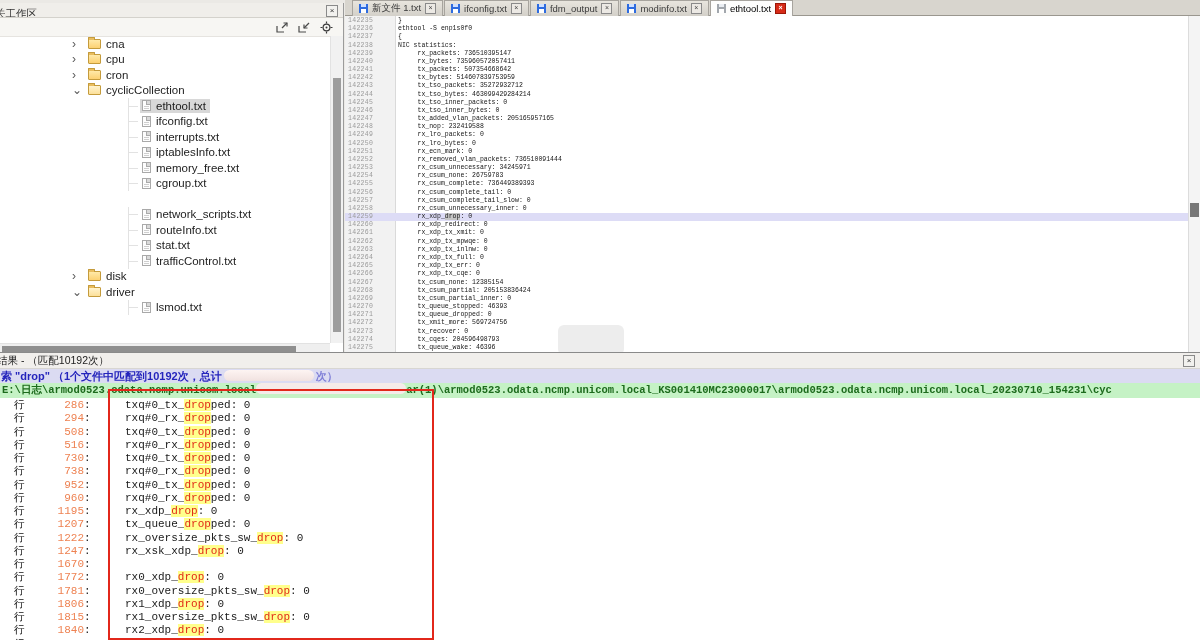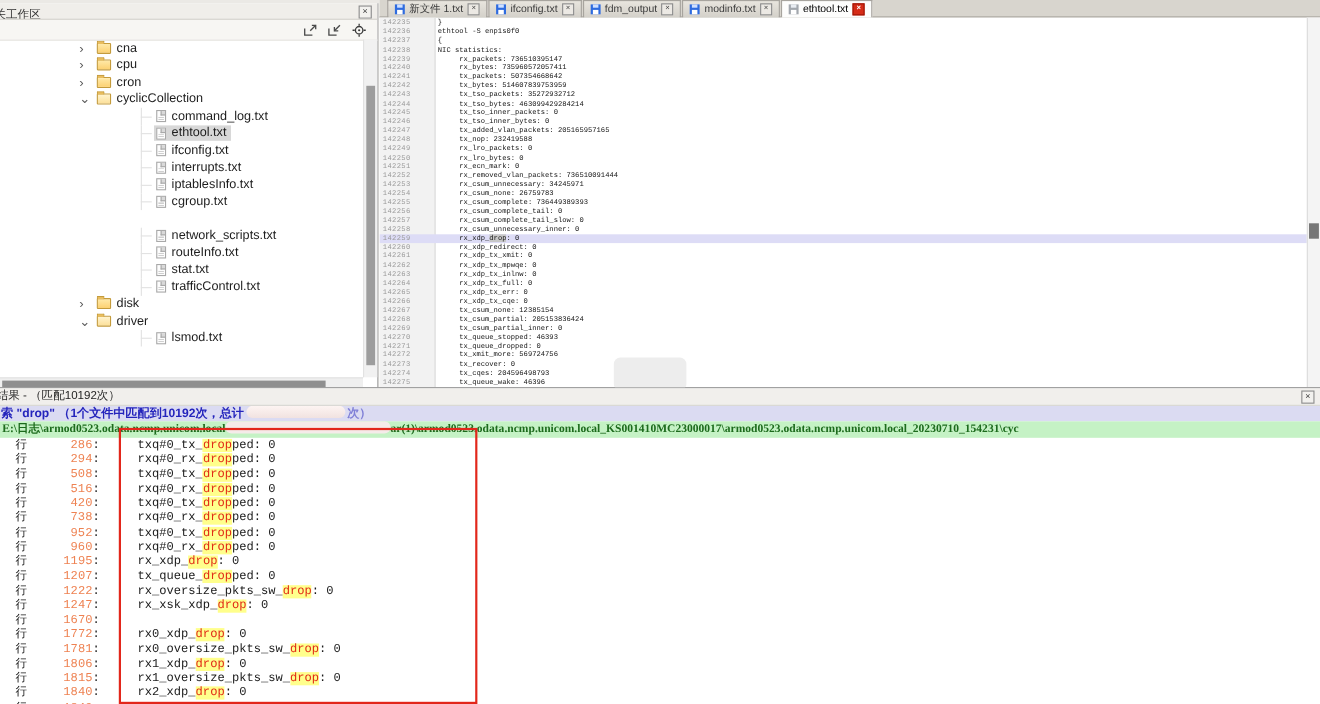--- a/index.html
+++ b/index.html
@@ -58,21 +58,21 @@
   .mark-cur{background:#c7c7c7;}
   .evsb{position:absolute;right:0;top:16px;width:12px;bottom:0;background:#f4f4f4;border-left:1px solid #dcdcdc;box-sizing:border-box;}
   .evsb .thumb{position:absolute;left:1px;right:1px;top:187px;height:14px;background:#777;}
 
   
   .results{position:absolute;left:0;top:352px;width:1200px;height:288px;background:#fff;border-top:1px solid #8a8a8a;box-sizing:border-box;overflow:hidden;}
   .rhead{height:15px;background:#f1efec;border-bottom:1px solid #d8d6d2;position:relative;font-size:10.5px;line-height:14px;color:#222;overflow:hidden;}
   .rhead-text{display:inline-block;margin-left:-3px;}
   .rhead .xbox{top:2px;}
   .rsummary{height:14px;background:#dbdbf2;font-size:11px;font-weight:bold;color:#2424bc;line-height:14px;white-space:nowrap;overflow:hidden;padding-left:1px;}
-  .rpath{height:15px;background:#c5f2c5;font-family:Liberation Serif, serif;font-size:10.5px;font-weight:bold;color:#1d6b1d;line-height:15px;white-space:nowrap;overflow:hidden;padding-left:2px;}
+  .rpath{height:15px;background:#c5f2c5;font-family:Liberation Mono, monospace;font-size:10.5px;font-weight:bold;color:#1d6b1d;line-height:15px;white-space:nowrap;overflow:hidden;padding-left:2px;}
   .rrows{position:absolute;top:45px;left:0;right:0;bottom:0;overflow:hidden;}
   .rrow{height:13.25px;line-height:13.25px;display:flex;align-items:baseline;}
   .rlabel{width:26px;padding-left:14px;flex:none;color:#111;font-size:10.5px;box-sizing:content-box;}
   .rnum{width:44px;flex:none;text-align:right;color:#ee8252;font-family:"Liberation Mono",monospace;font-size:11px;}
   .rcolon{color:#222;font-family:"Liberation Mono",monospace;font-size:11px;}
   .rtext{font-family:"Liberation Mono",monospace;font-size:11px;color:#1a1a1a;white-space:pre;margin-left:8px;}
   .mark-res{background:#ffff8c;color:#e12b16;}
 
   
   .redrect{position:absolute;left:108px;top:389px;width:322px;height:247px;border:2px solid #e2271b;z-index:50;pointer-events:none;}
@@ -137,27 +137,20 @@
             <span class="tlabel">cron</span>
           </span>
         </div>
         <div class="tree-row lv1">
           <span class="chev">⌄</span>
           <span class="selwrap">
             <span class="ticon folder-open"></span>
             <span class="tlabel">cyclicCollection</span>
           </span>
         </div>
-        <div class="tree-row lv2">
-          <span class="connector"></span>
-          <span class="selwrap">
-            <span class="ticon file"></span>
-            <span class="tlabel">command_log.txt</span>
-          </span>
-        </div>
         <div class="tree-row lv2 sel">
           <span class="connector"></span>
           <span class="selwrap">
             <span class="ticon file"></span>
             <span class="tlabel">ethtool.txt</span>
           </span>
         </div>
         <div class="tree-row lv2">
           <span class="connector"></span>
           <span class="selwrap">
@@ -170,20 +163,27 @@
           <span class="selwrap">
             <span class="ticon file"></span>
             <span class="tlabel">interrupts.txt</span>
           </span>
         </div>
         <div class="tree-row lv2">
           <span class="connector"></span>
           <span class="selwrap">
             <span class="ticon file"></span>
             <span class="tlabel">iptablesInfo.txt</span>
+          </span>
+        </div>
+        <div class="tree-row lv2">
+          <span class="connector"></span>
+          <span class="selwrap">
+            <span class="ticon file"></span>
+            <span class="tlabel">memory_free.txt</span>
           </span>
         </div>
         <div class="tree-row lv2">
           <span class="connector"></span>
           <span class="selwrap">
             <span class="ticon file"></span>
             <span class="tlabel">cgroup.txt</span>
           </span>
         </div>
         <div class="tree-row lv2"></div>
@@ -479,21 +479,21 @@
           <span class="rtext">    txq#0_tx_<span class="mark-res">drop</span>ped: 0</span>
         </div>
         <div class="rrow">
           <span class="rlabel">行</span>
           <span class="rnum">516</span>
           <span class="rcolon">:</span>
           <span class="rtext">    rxq#0_rx_<span class="mark-res">drop</span>ped: 0</span>
         </div>
         <div class="rrow">
           <span class="rlabel">行</span>
-          <span class="rnum">420</span>
+          <span class="rnum">730</span>
           <span class="rcolon">:</span>
           <span class="rtext">    txq#0_tx_<span class="mark-res">drop</span>ped: 0</span>
         </div>
         <div class="rrow">
           <span class="rlabel">行</span>
           <span class="rnum">738</span>
           <span class="rcolon">:</span>
           <span class="rtext">    rxq#0_rx_<span class="mark-res">drop</span>ped: 0</span>
         </div>
         <div class="rrow">

